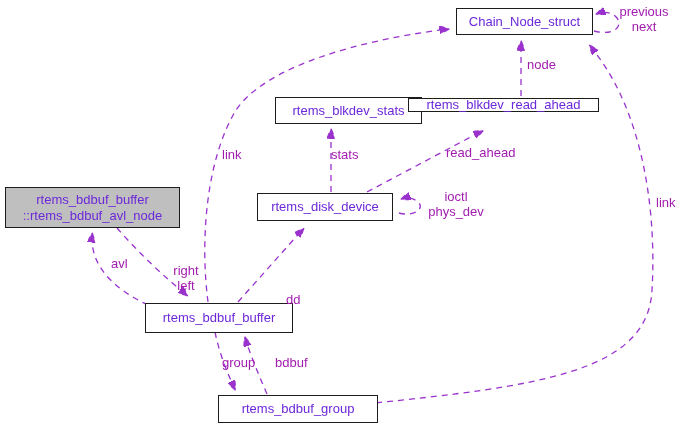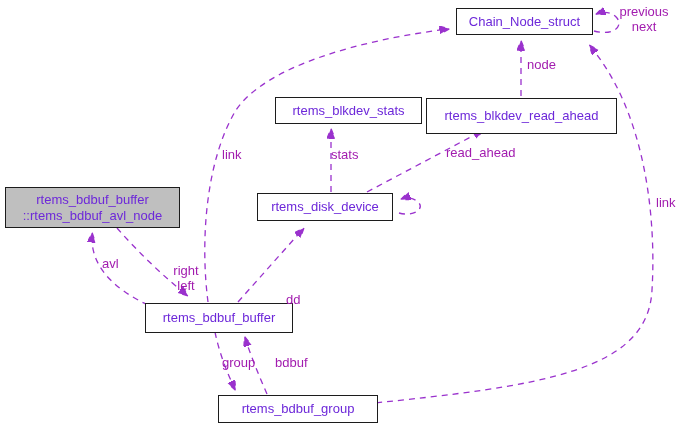--- a/index.html
+++ b/index.html
@@ -57,21 +57,21 @@
 
     <path d="M 215,332 C 219,352 227,373 235,389" marker-end="url(#arr)"></path>
 
     <path d="M 267,394 C 259,376 251,356 245,338" marker-end="url(#arr)"></path>
   </svg>
 
   <div class="node" style="left:456px;top:8px;width:137px;height:27px;">Chain_Node_struct</div>
 
   <div class="node" style="left:255px;top:97px;width:147px;height:27px;margin-left:20px;">rtems_blkdev_stats</div>
 
-  <div class="node" style="left:426px;top:98px;width:191px;height:36px;">rtems_blkdev_read_ahead</div>
+  <div class="node" style="left:408px;top:98px;width:191px;height:14px;">rtems_blkdev_read_ahead</div>
 
   <div class="node highlight" style="left:5px;top:187px;width:175px;height:41px;">
     <span>rtems_bdbuf_buffer</span>
     <span>::rtems_bdbuf_avl_node</span>
   </div>
 
   <div class="node" style="left:257px;top:193px;width:136px;height:28px;">rtems_disk_device</div>
 
   <div class="node" style="left:145px;top:303px;width:148px;height:30px;">rtems_bdbuf_buffer</div>
 
@@ -83,22 +83,26 @@
   </div>
 
   <div class="edge-label" style="left:527px;top:57px;">node</div>
 
   <div class="edge-label" style="left:222px;top:147px;">link</div>
 
   <div class="edge-label" style="left:331px;top:147px;text-align:right;">stats</div>
 
   <div class="edge-label" style="left:446px;top:145px;">read_ahead</div>
 
+  <div class="edge-label stack" style="left:420px;top:189px;width:72px;">
+    <span>ioctl</span>
+    <span>phys_dev</span>
+  </div>
 
-  <div class="edge-label" style="left:102px;top:256px;">avl</div>
+  <div class="edge-label" style="left:111px;top:256px;">avl</div>
 
   <div class="edge-label stack" style="left:164px;top:263px;width:44px;">
     <span>right</span>
     <span>left</span>
   </div>
 
   <div class="edge-label" style="left:286px;top:256px;margin-top:36px;">dd</div>
 
   <div class="edge-label" style="left:222px;top:355px;">group</div>
 

